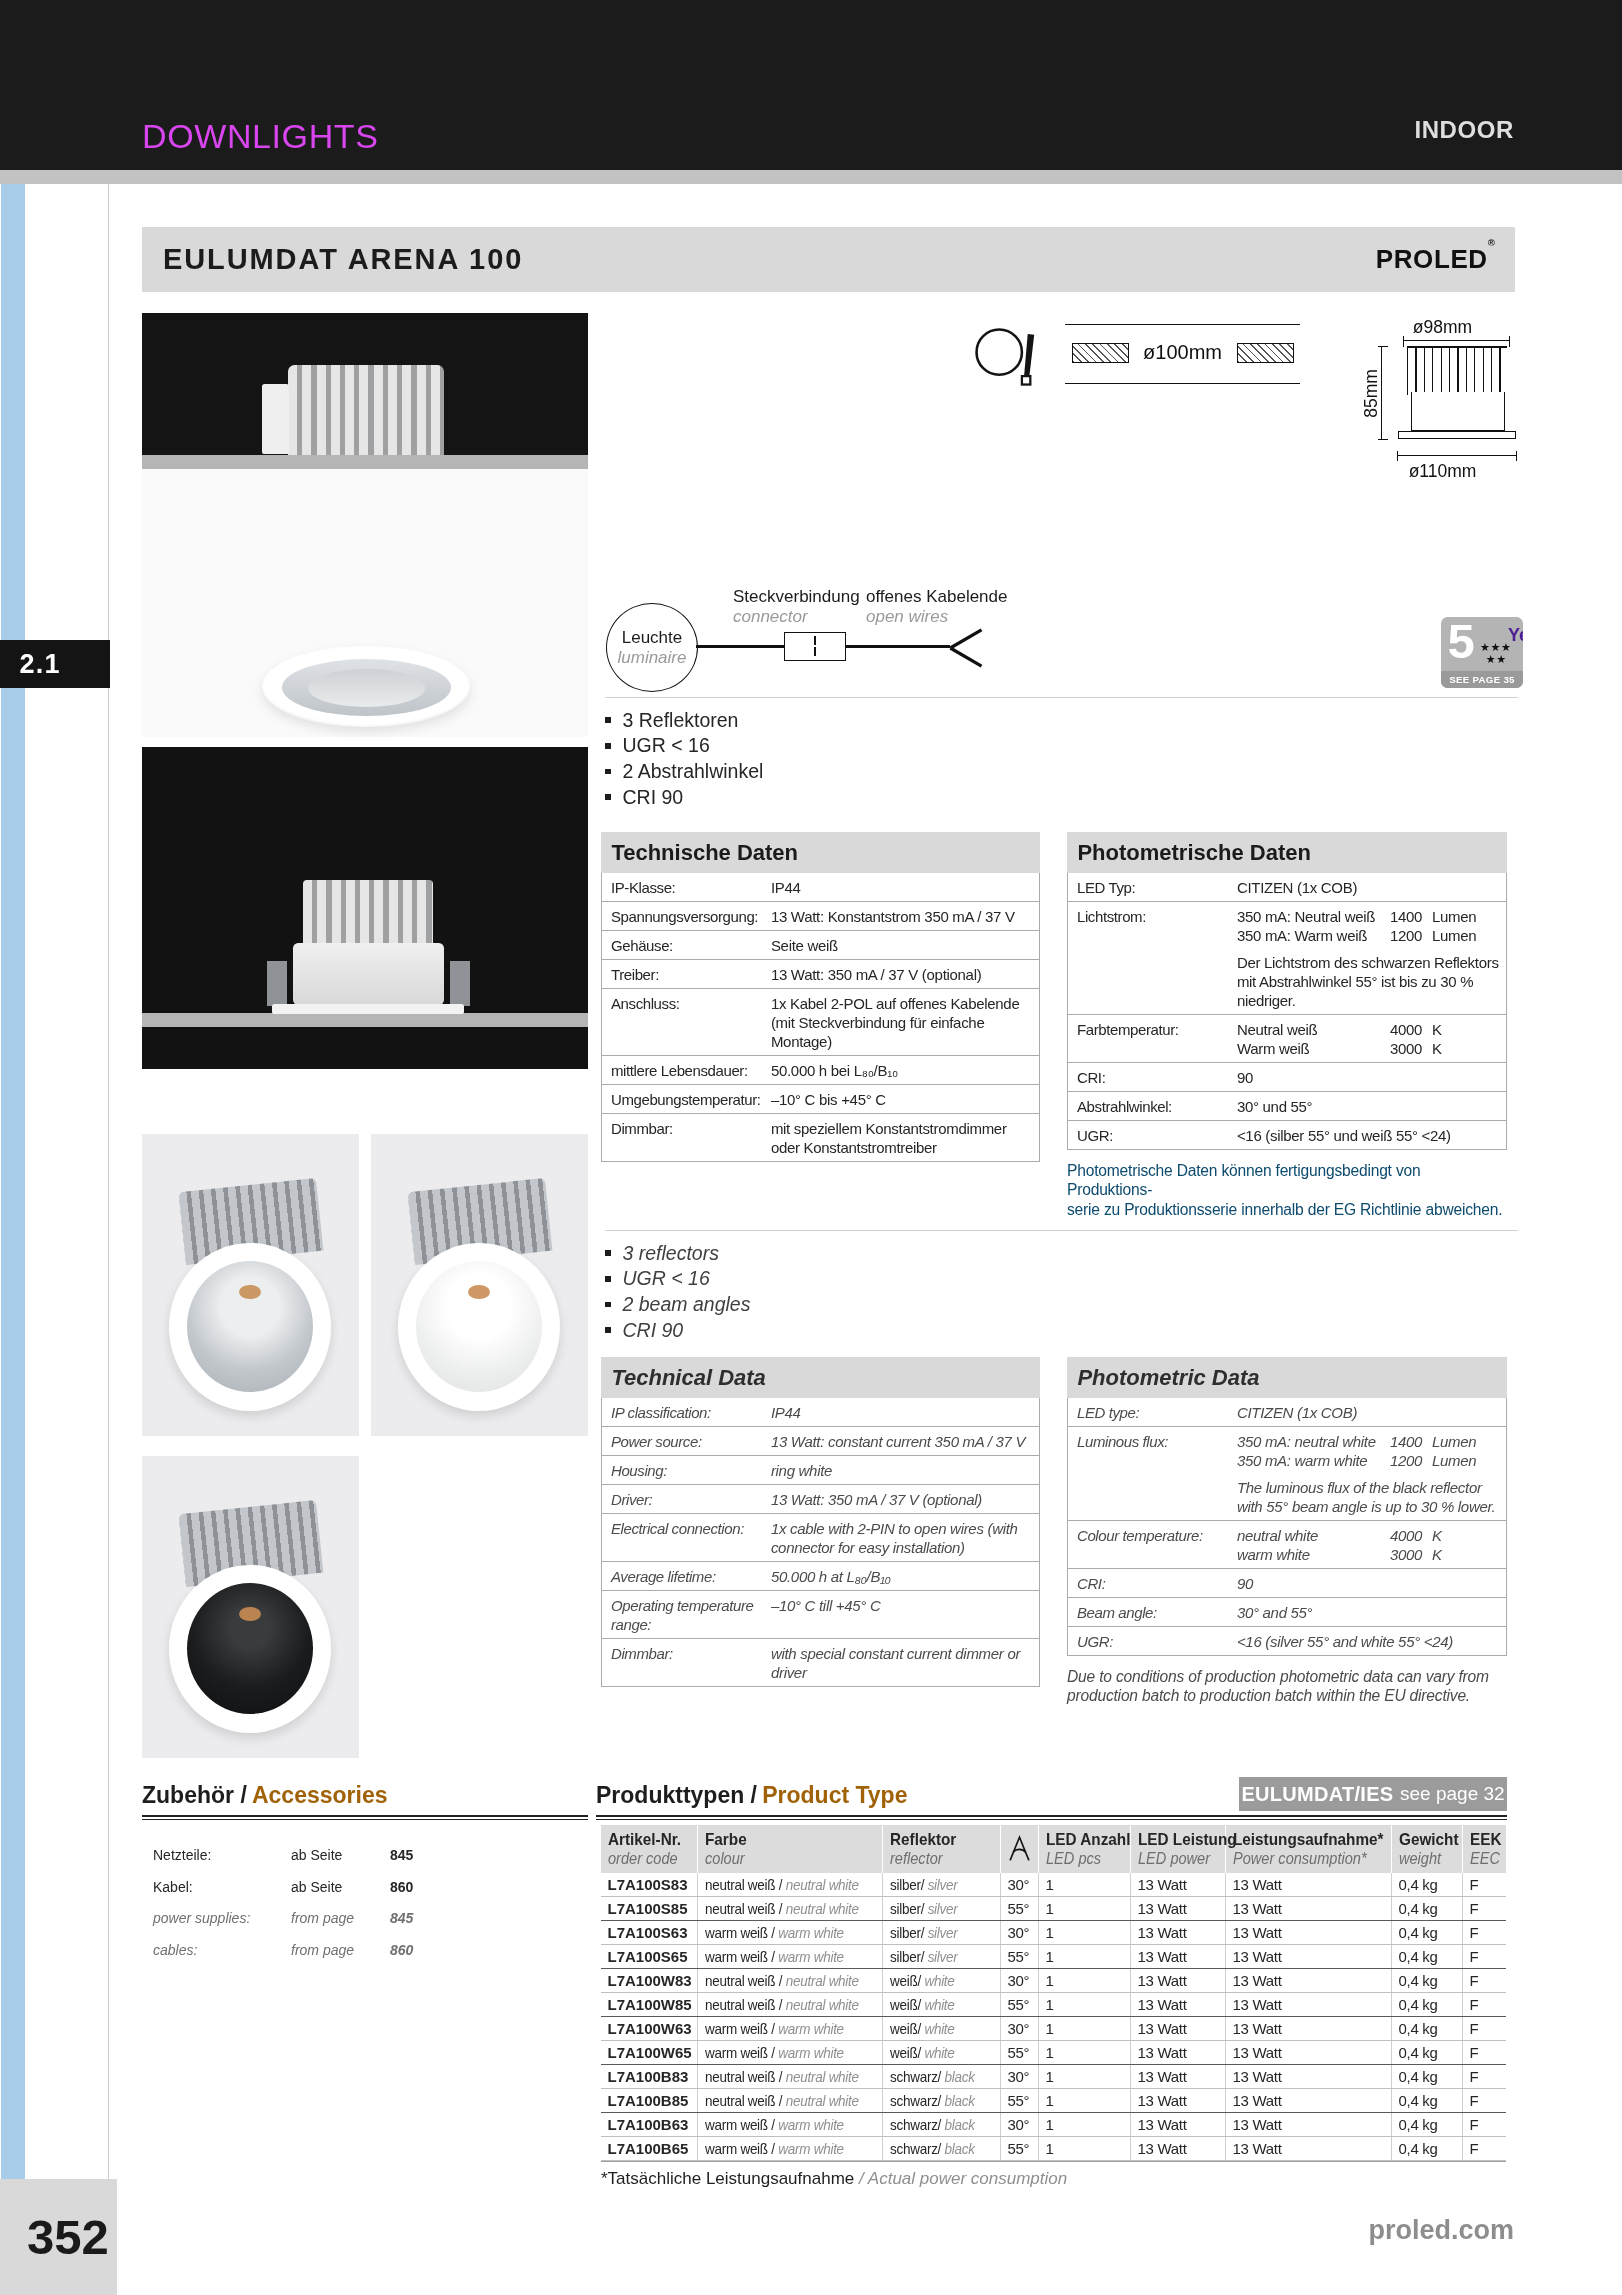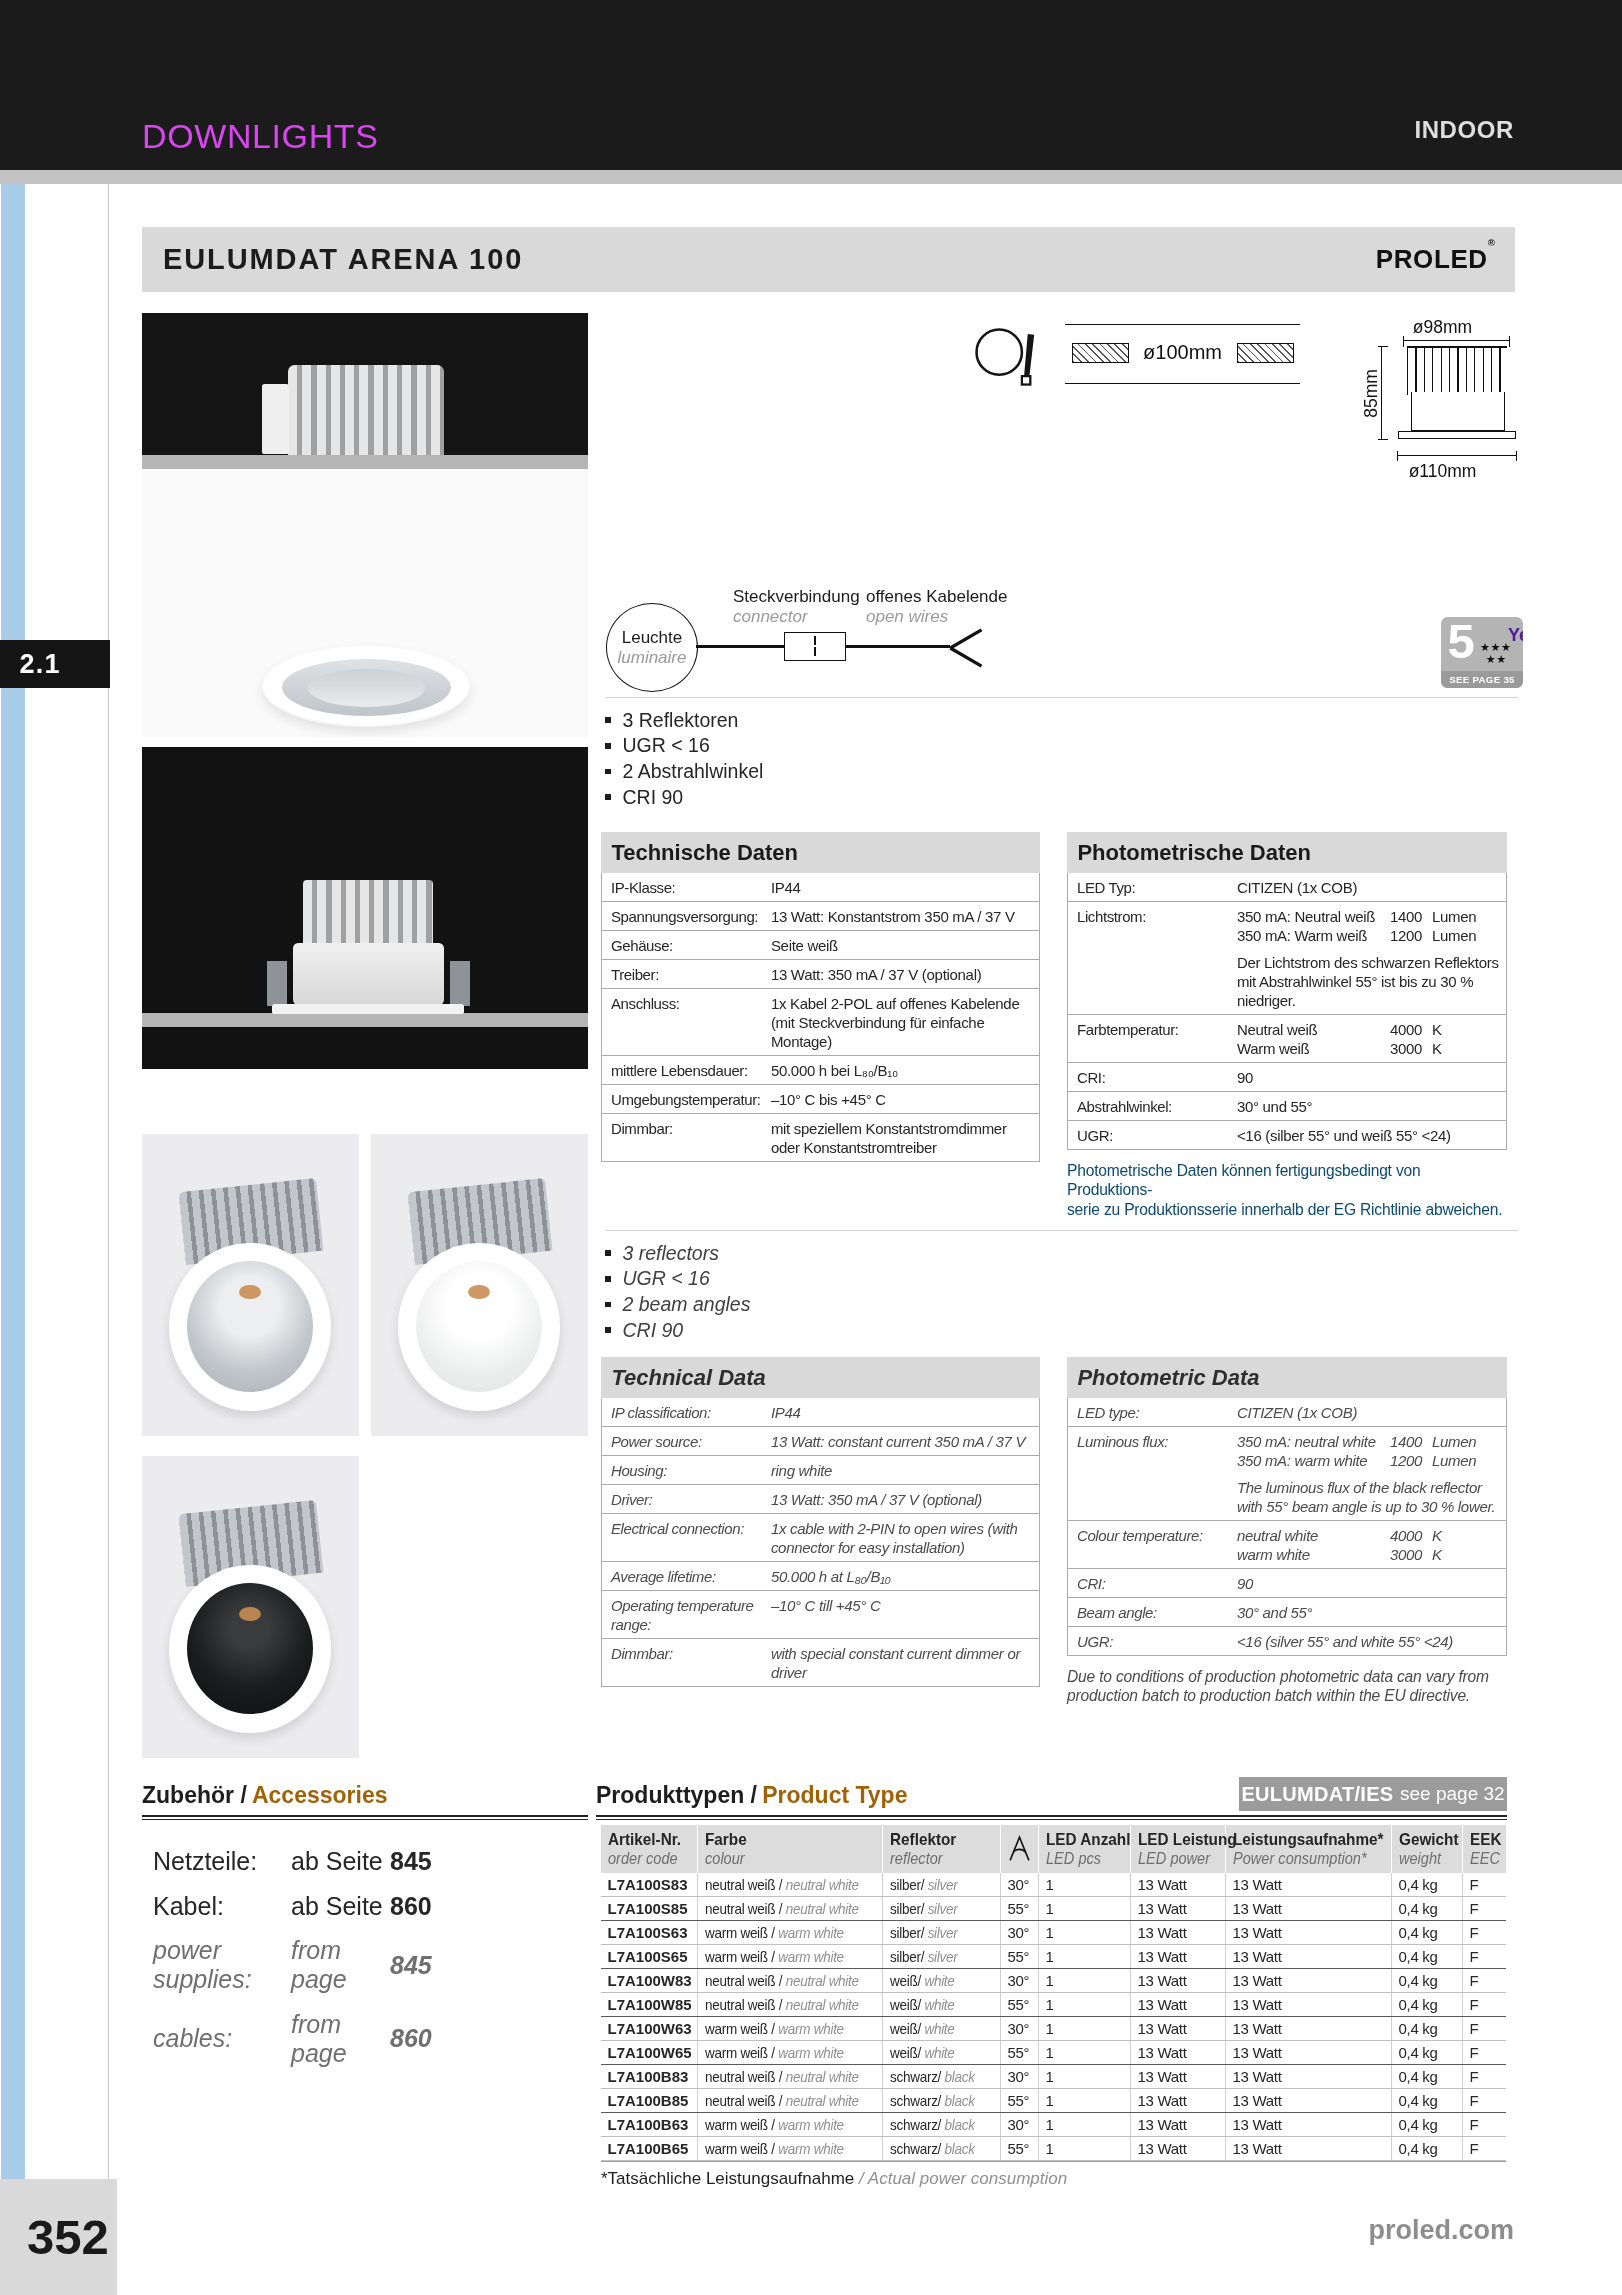--- a/index.html
+++ b/index.html
@@ -124,21 +124,21 @@
   .pair-unit{flex:1;}
   .spec-note{margin-top:7.8px;line-height:19px;}
   .spec-footnote{margin-top:10.4px;font-size:15.6px;line-height:19.5px;color:#0c4a6e;letter-spacing:-0.2px;}
   .en .spec-head{font-style:italic;color:#2e2e2e;}
   .en .spec-row,.en .spec-footnote{font-style:italic;color:#4b4b4b;}
 
   
   .sec-heading{font-size:23px;font-weight:bold;color:#1d1d1d;}
   .sec-heading .en-part{color:#a16207;margin-left:5.2px;}
   .rule{height:5.2px;border-top:2.6px solid #222;border-bottom:0.6px solid #222;box-sizing:border-box;}
-  .acc-row{display:flex;font-size:25px;margin-bottom:15.6px;color:#262626;align-items:center;}
+  .acc-row{display:flex;font-size:14px;margin-bottom:15.6px;color:#262626;align-items:center;}
   .acc-label{width:138px;flex:none;}
   .acc-mid{width:99px;flex:none;}
   .acc-page{font-weight:bold;}
   .acc-en{font-style:italic;color:#6f6f6f;}
   .acc-en .acc-page{color:#6f6f6f;}
 
   
   .eulumdat{left:1239px;top:1777px;width:268px;height:34px;background:#9b9b9b;color:#fff;
             display:flex;align-items:center;justify-content:center;}
   .eu-bold{font-weight:bold;font-size:20px;letter-spacing:0.3px;}

